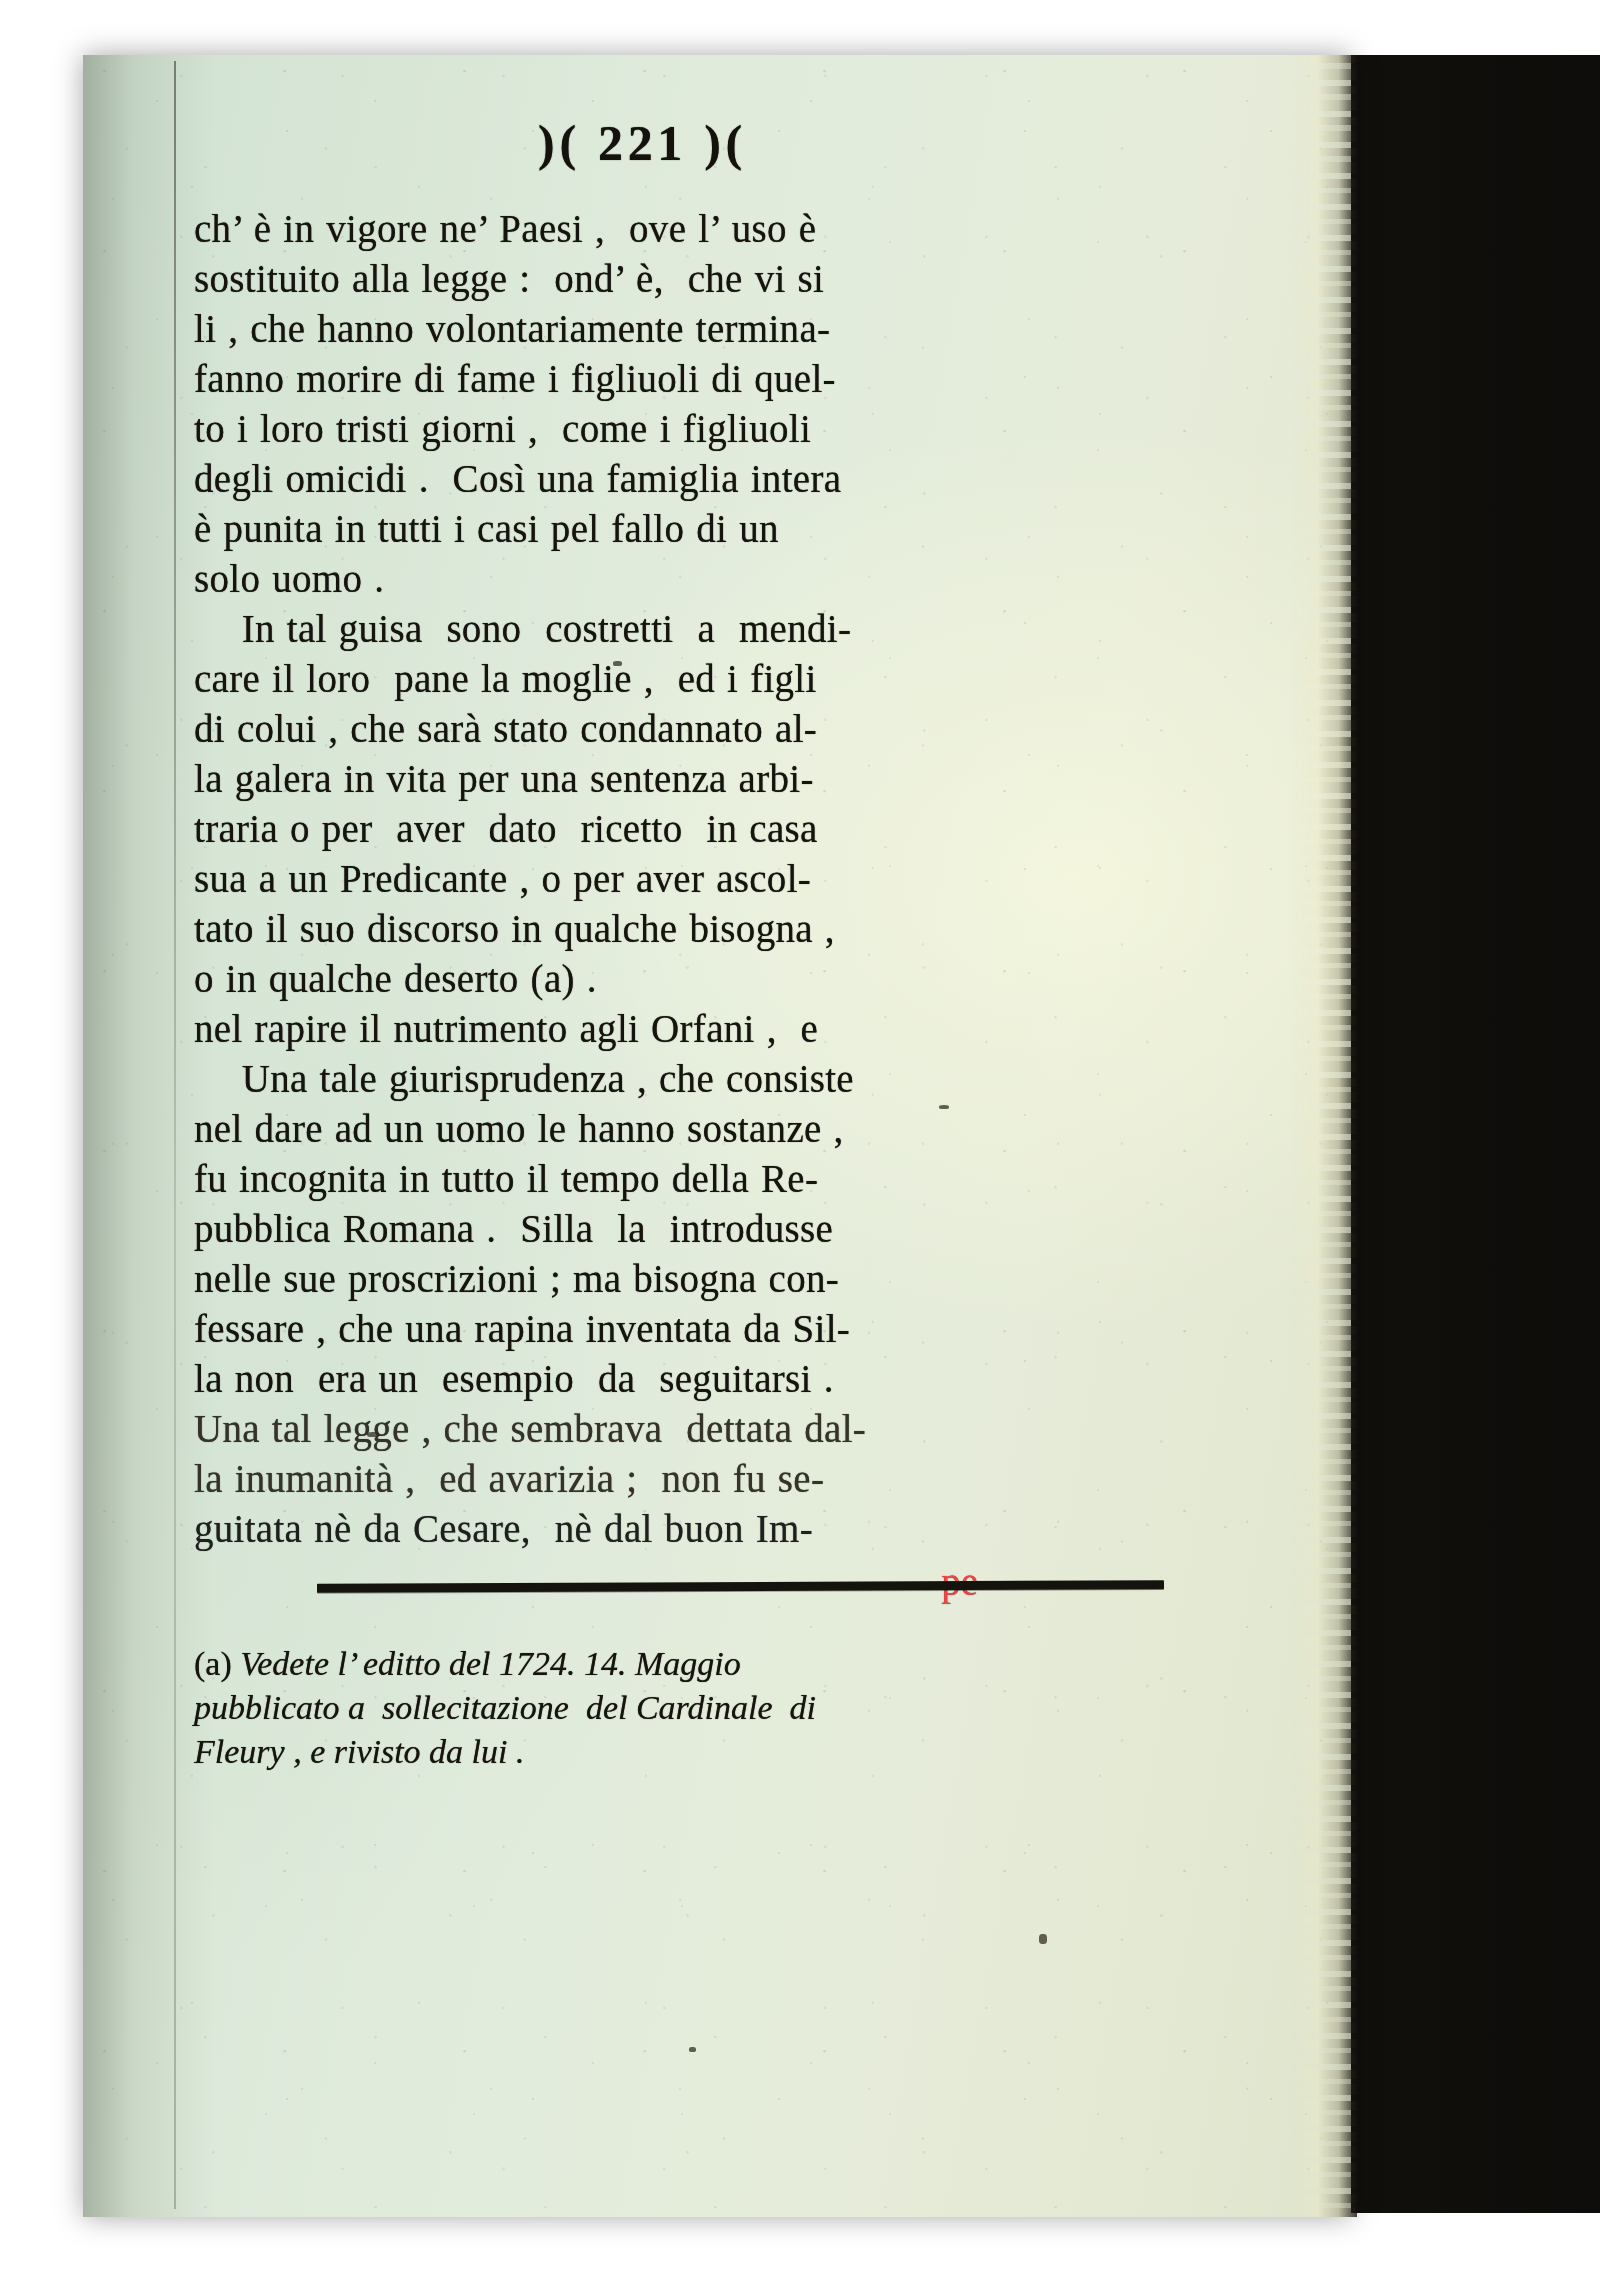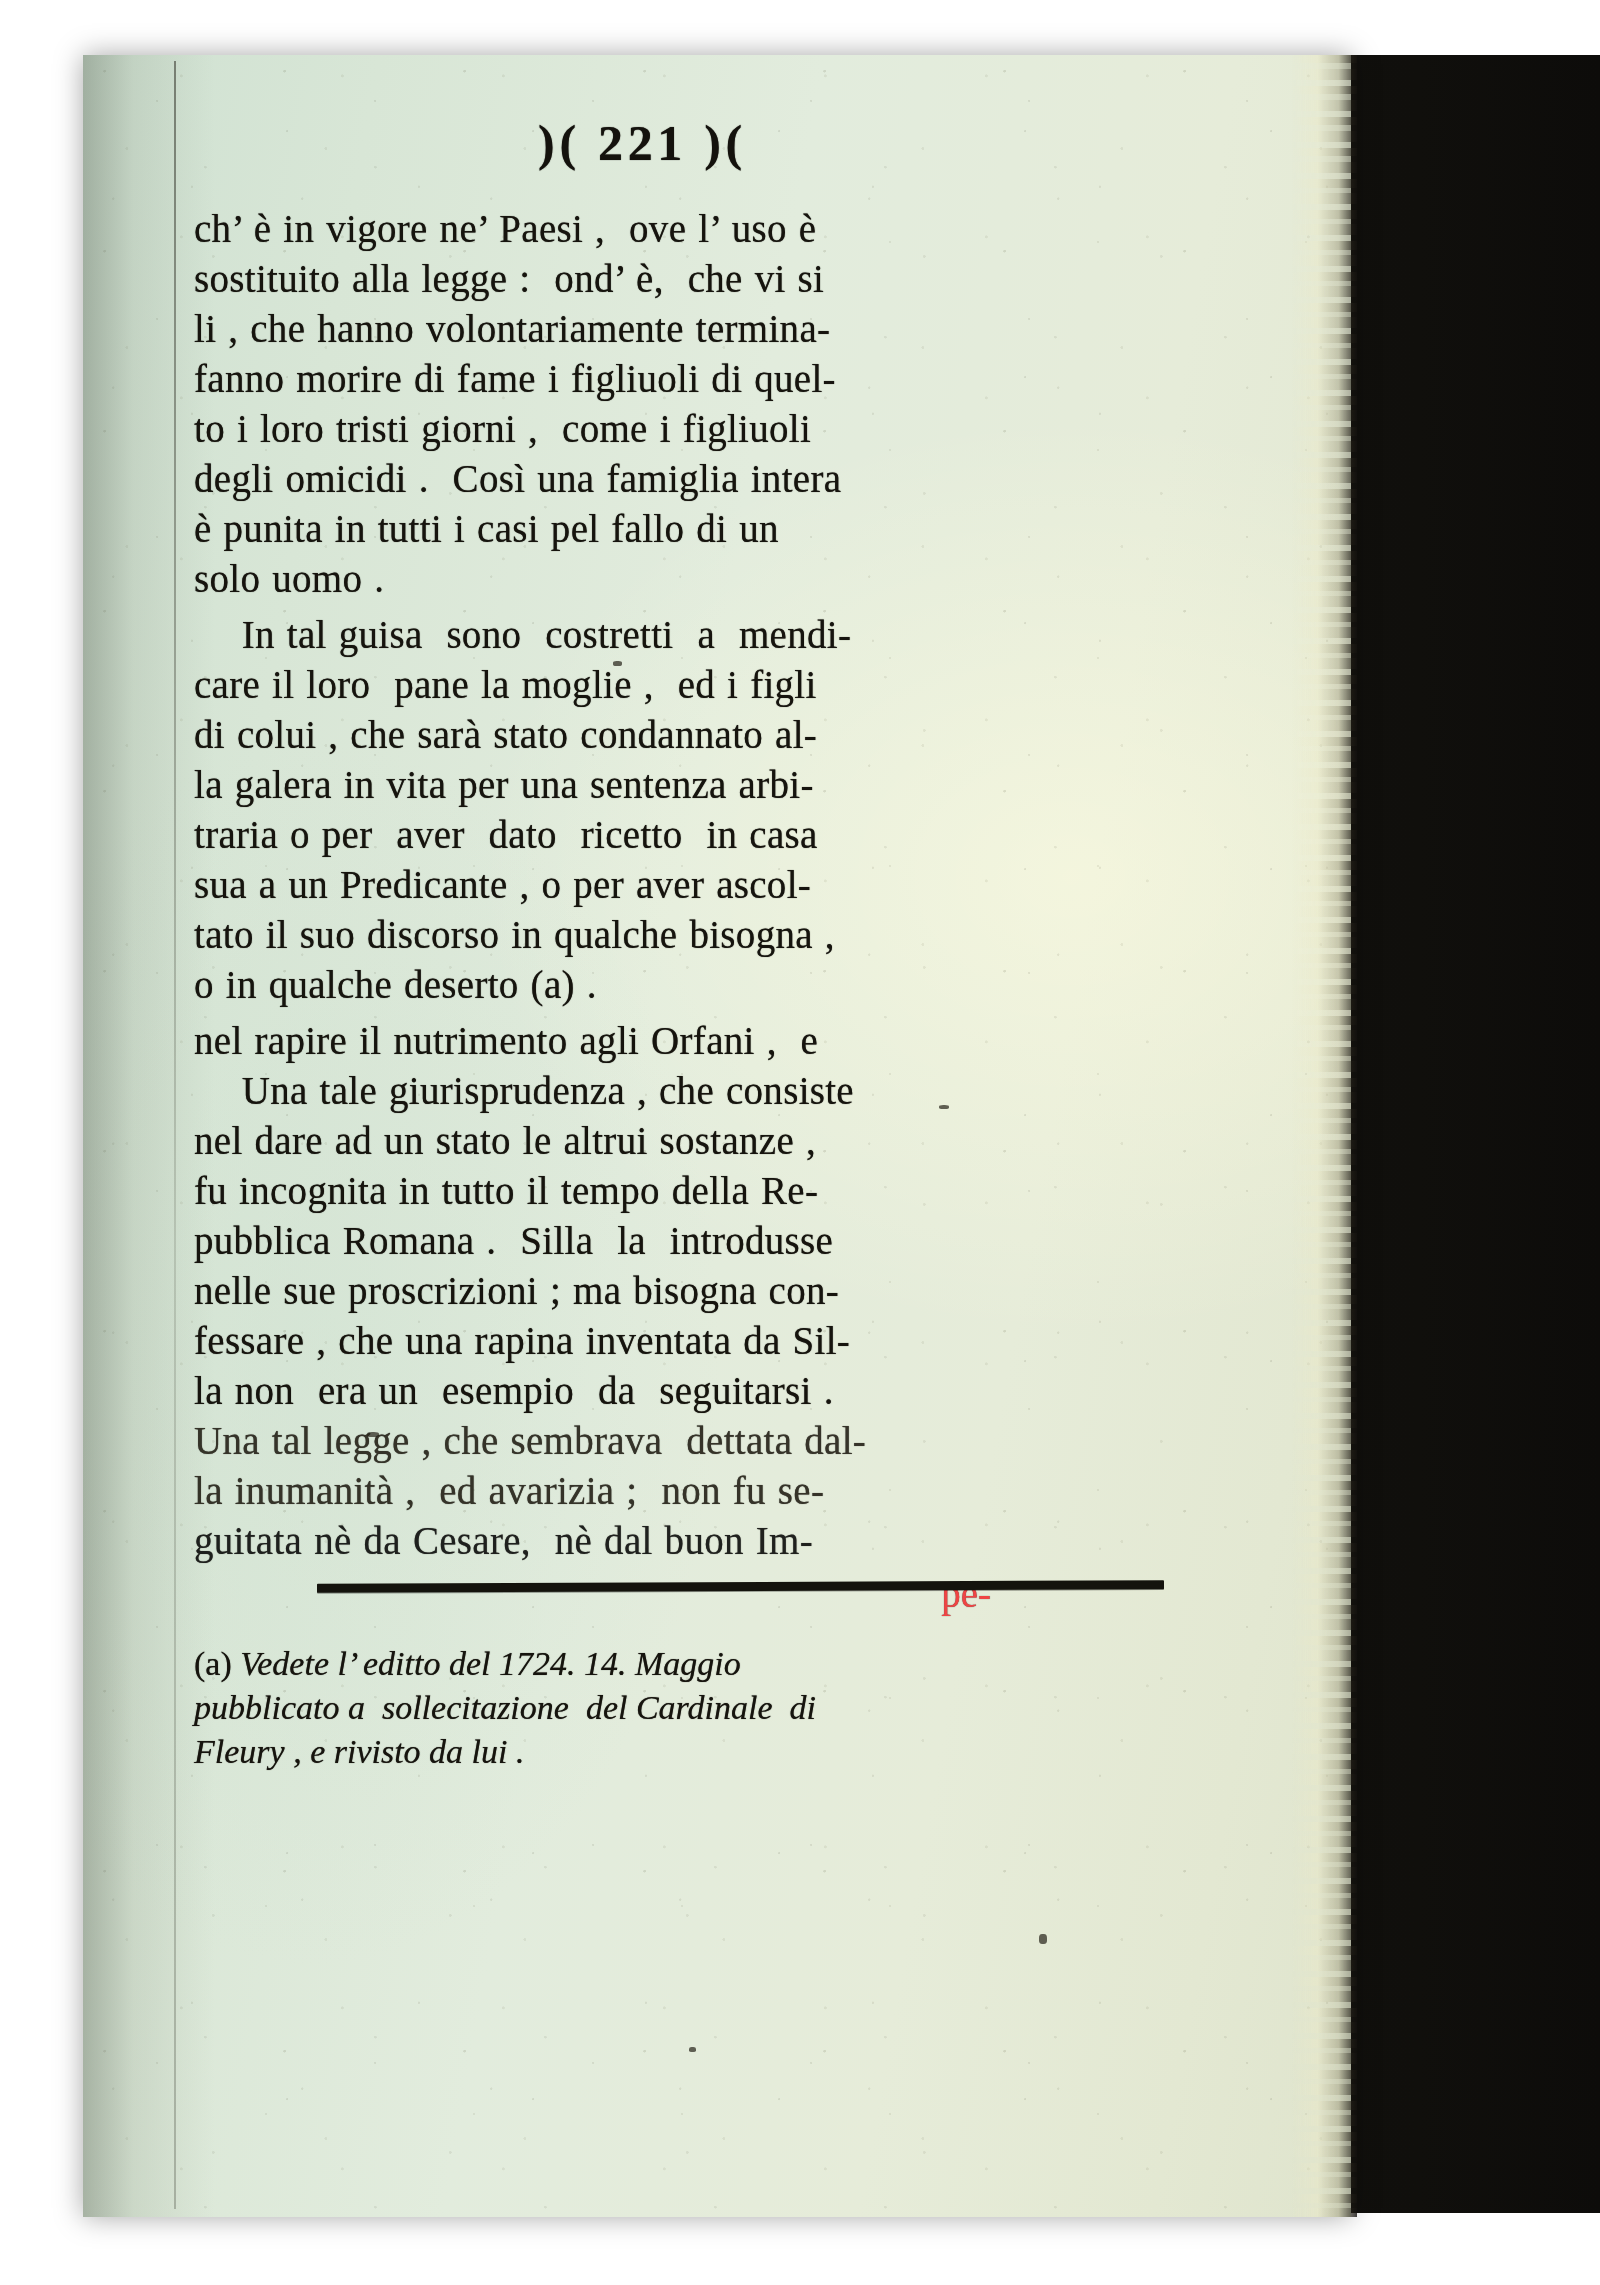--- a/index.html
+++ b/index.html
@@ -127,21 +127,21 @@
     margin: 0;
     font-size: 39px;
     line-height: 50px;
     color: #16140e;
     text-align: justify;
     text-justify: inter-word;
     letter-spacing: 0.3px;
     word-spacing: 1.9px;
     text-shadow: 0 0 0.9px rgba(18,16,10,0.8);
   }
-  .para + .para { margin-top: 6px; }
+  .para + .para { margin-top: 0; }
   .para .ln { display: block; white-space: pre; }
   .catchword {
     margin: 3.8px 0 0 0;
     font-size: 39px;
     line-height: 47px;
     color: #ef4444;
     text-align: right;
     padding-right: 100px;
     text-shadow: 0 0 0.9px rgba(18,16,10,0.8);
   }
@@ -223,21 +223,21 @@
       <span class="ln">la galera in vita per una sentenza arbi-</span>
       <span class="ln">traria o per  aver  dato  ricetto  in casa</span>
       <span class="ln">sua a un Predicante , o per aver ascol-</span>
       <span class="ln">tato il suo discorso in qualche bisogna ,</span>
       <span class="ln">o in qualche deserto (a) .</span>
     </p>
 
     <p class="para">
       <span class="ln">nel rapire il nutrimento agli Orfani ,  e</span>
       <span class="ln">    Una tale giurisprudenza , che consiste</span>
-      <span class="ln">nel dare ad un stato le altrui sostanze ,</span>
+      <span class="ln">nel dare ad un uomo le hanno sostanze ,</span>
       <span class="ln">fu incognita in tutto il tempo della Re-</span>
       <span class="ln">pubblica Romana .  Silla  la  introdusse</span>
       <span class="ln">nelle sue proscrizioni ; ma bisogna con-</span>
       <span class="ln">fessare , che una rapina inventata da Sil-</span>
       <span class="ln">la non  era un  esempio  da  seguitarsi .</span>
       <span class="ln worn">Una tal legge , che sembrava  dettata dal-</span>
       <span class="ln worn">la inumanità ,  ed avarizia ;  non fu se-</span>
       <span class="ln worn2">guitata nè da Cesare,  nè dal buon Im-</span>
     </p>
 

